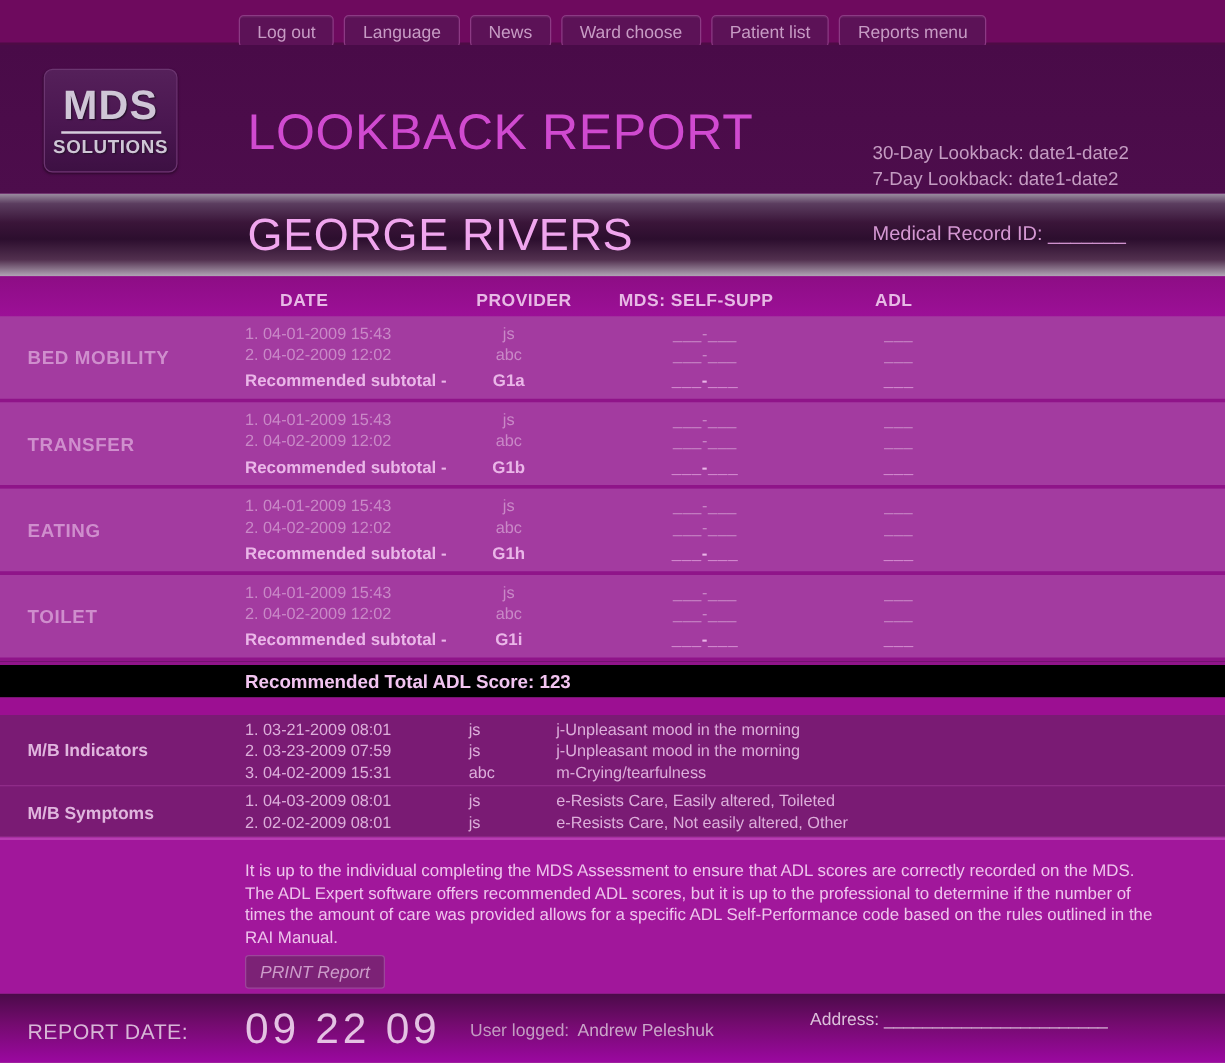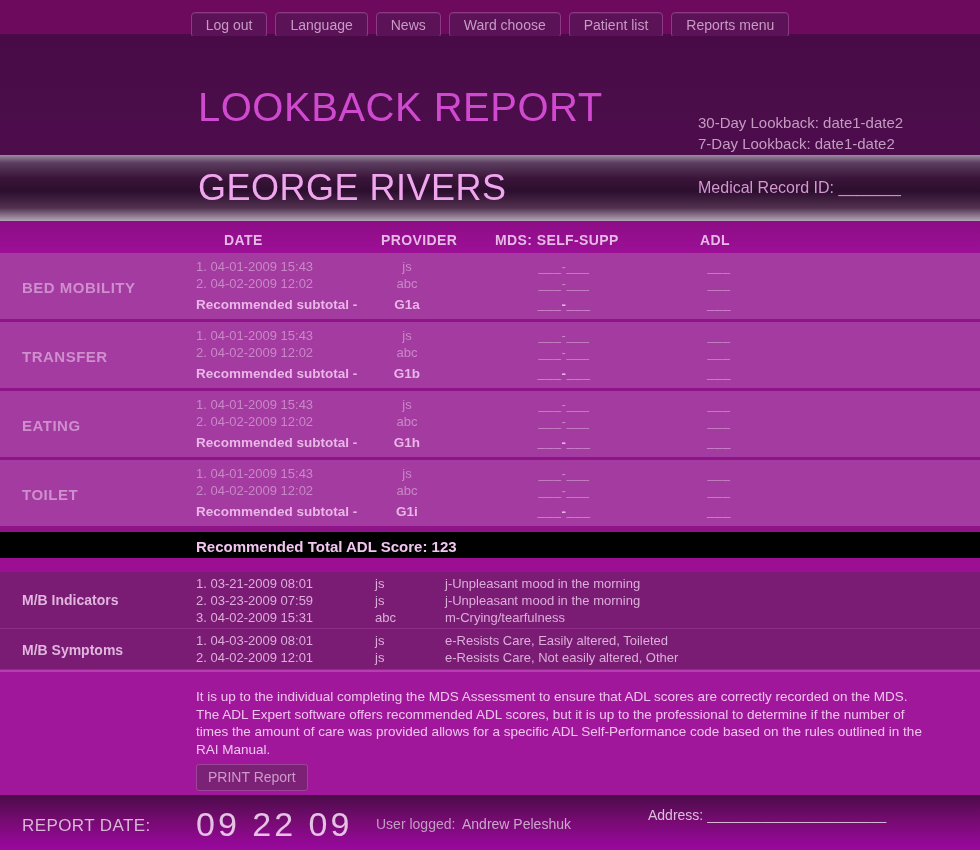--- a/index.html
+++ b/index.html
@@ -268,20 +268,21 @@
     position: absolute;
     left: 196px; top: 92px;
     padding: 4px 11px 5px 11px;
     background: #7c2276;
     border: 1px solid #9c469a;
     border-radius: 3px;
     color: #cc9bc9;
     font-size: 14px;
     cursor: pointer;
     white-space: nowrap;
+    font-style: italic;
   }
 
   
   .footer {
     position: absolute;
     left: 0; top: 795px;
     width: 980px; height: 55px;
     background: linear-gradient(to bottom, #4b0b49 0%, #750b70 45%, #9b08a0 100%);
   }
   .f-reportdate-label {
@@ -335,20 +336,25 @@
   <div class="topnav">
     <div class="nav-btn">Log out</div>
     <div class="nav-btn">Language</div>
     <div class="nav-btn">News</div>
     <div class="nav-btn">Ward choose</div>
     <div class="nav-btn">Patient list</div>
     <div class="nav-btn">Reports menu</div>
   </div>
 
   <div class="header">
+    <div class="logo">
+      <span class="logo-main">MDS</span>
+      <div class="logo-rule"></div>
+      <span class="logo-sub">SOLUTIONS</span>
+    </div>
     <div class="report-title">LOOKBACK REPORT</div>
     <div class="lookbacks">
       <div>30-Day Lookback: date1-date2</div>
       <div>7-Day Lookback: date1-date2</div>
     </div>
   </div>
 
   <div class="patient-band">
     <div class="patient-name">GEORGE RIVERS</div>
     <div class="mrid">Medical Record ID: _______</div>
@@ -489,21 +495,21 @@
 
   <div class="mb-row" id="mb-symptoms">
     <div class="mb-label">M/B Symptoms</div>
     <div class="mb-entries">
       <div class="mb-entry">
         <span class="mb-date">1. 04-03-2009 08:01</span>
         <span class="mb-prov">js</span>
         <span class="mb-desc">e-Resists Care, Easily altered, Toileted</span>
       </div>
       <div class="mb-entry">
-        <span class="mb-date">2. 04-02-2009 12:01</span>
+        <span class="mb-date">2. 02-02-2009 08:01</span>
         <span class="mb-prov">js</span>
         <span class="mb-desc">e-Resists Care, Not easily altered, Other</span>
       </div>
     </div>
   </div>
 
   <div class="disclaimer-wrap">
     <div class="disclaimer">It is up to the individual completing the MDS Assessment to ensure that ADL scores are correctly recorded on the MDS. The ADL Expert software offers recommended ADL scores, but it is up to the professional to determine if the number of times the amount of care was provided allows for a specific ADL Self-Performance code based on the rules outlined in the RAI Manual.</div>
     <div class="print-btn">PRINT Report</div>
   </div>

